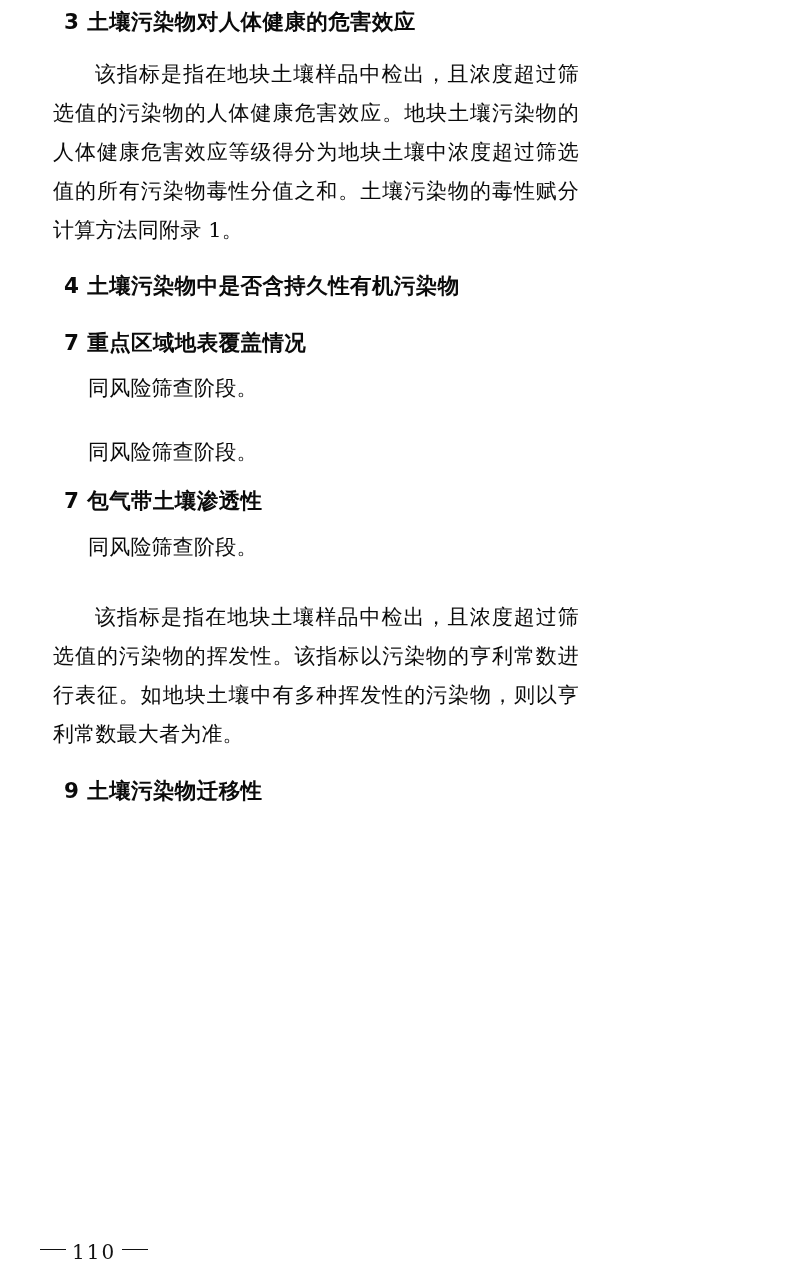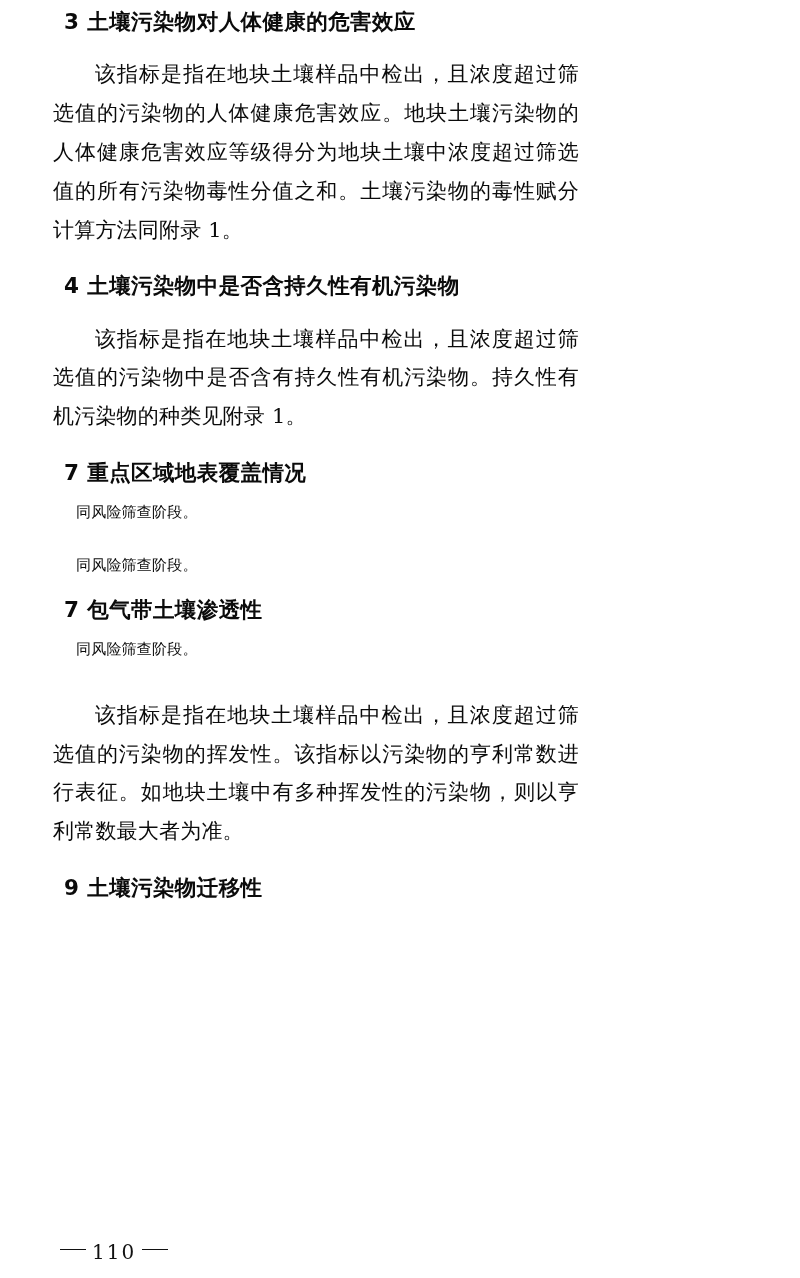--- a/index.html
+++ b/index.html
@@ -40,33 +40,33 @@
     margin: 7px;
     padding: 0;
     text-indent: 2em;
     text-align: justify;
     text-justify: inter-ideograph;
     letter-spacing: 0.2px;
   }
   .gap-after-heading { height: 11px; }
   .gap-after-para { height: 14px; }
   .short-para {
-    font-size: 15px;
+    font-size: 21px;
     line-height: 1.85;
     margin: 0;
     text-indent: 2em;
     letter-spacing: 0.2px;
   }
   .footer {
     position: absolute;
     left: 0;
     right: 0;
     bottom: 14px;
     text-align: left;
-    padding-left: 54px;
+    padding-left: 34px;
   }
   .folio {
     font-family: "DejaVu Serif", "Liberation Serif", serif;
     font-size: 20px;
     letter-spacing: 2px;
     color: #111;
     display: inline-block;
   }
   .dash {
     display: inline-block;
@@ -86,21 +86,20 @@
   <div class="doc-section">
     <h2 class="heading">3 土壤污染物对人体健康的危害效应</h2>
     <div class="gap-after-heading"></div>
     <p class="para">该指标是指在地块土壤样品中检出，且浓度超过筛选值的污染物的人体健康危害效应。地块土壤污染物的人体健康危害效应等级得分为地块土壤中浓度超过筛选值的所有污染物毒性分值之和。土壤污染物的毒性赋分计算方法同附录 1。</p>
     <div class="gap-after-para"></div>
   </div>
 
   <div class="doc-section">
     <h2 class="heading">4 土壤污染物中是否含持久性有机污染物</h2>
     <div class="gap-after-heading"></div>
-    <p class="para">该指标是指在地块土壤样品中检出，且浓度超过筛选值的污染物中是否含有持久性有机污染物。持久性有机污染物的种类见附录 1。</p>
     <div class="gap-after-para"></div>
   </div>
 
   <div class="doc-section">
     <h2 class="heading">7 重点区域地表覆盖情况</h2>
     <div class="gap-after-heading"></div>
     <p class="short-para">同风险筛查阶段。</p>
     <div class="gap-after-para"></div>
   </div>
 

